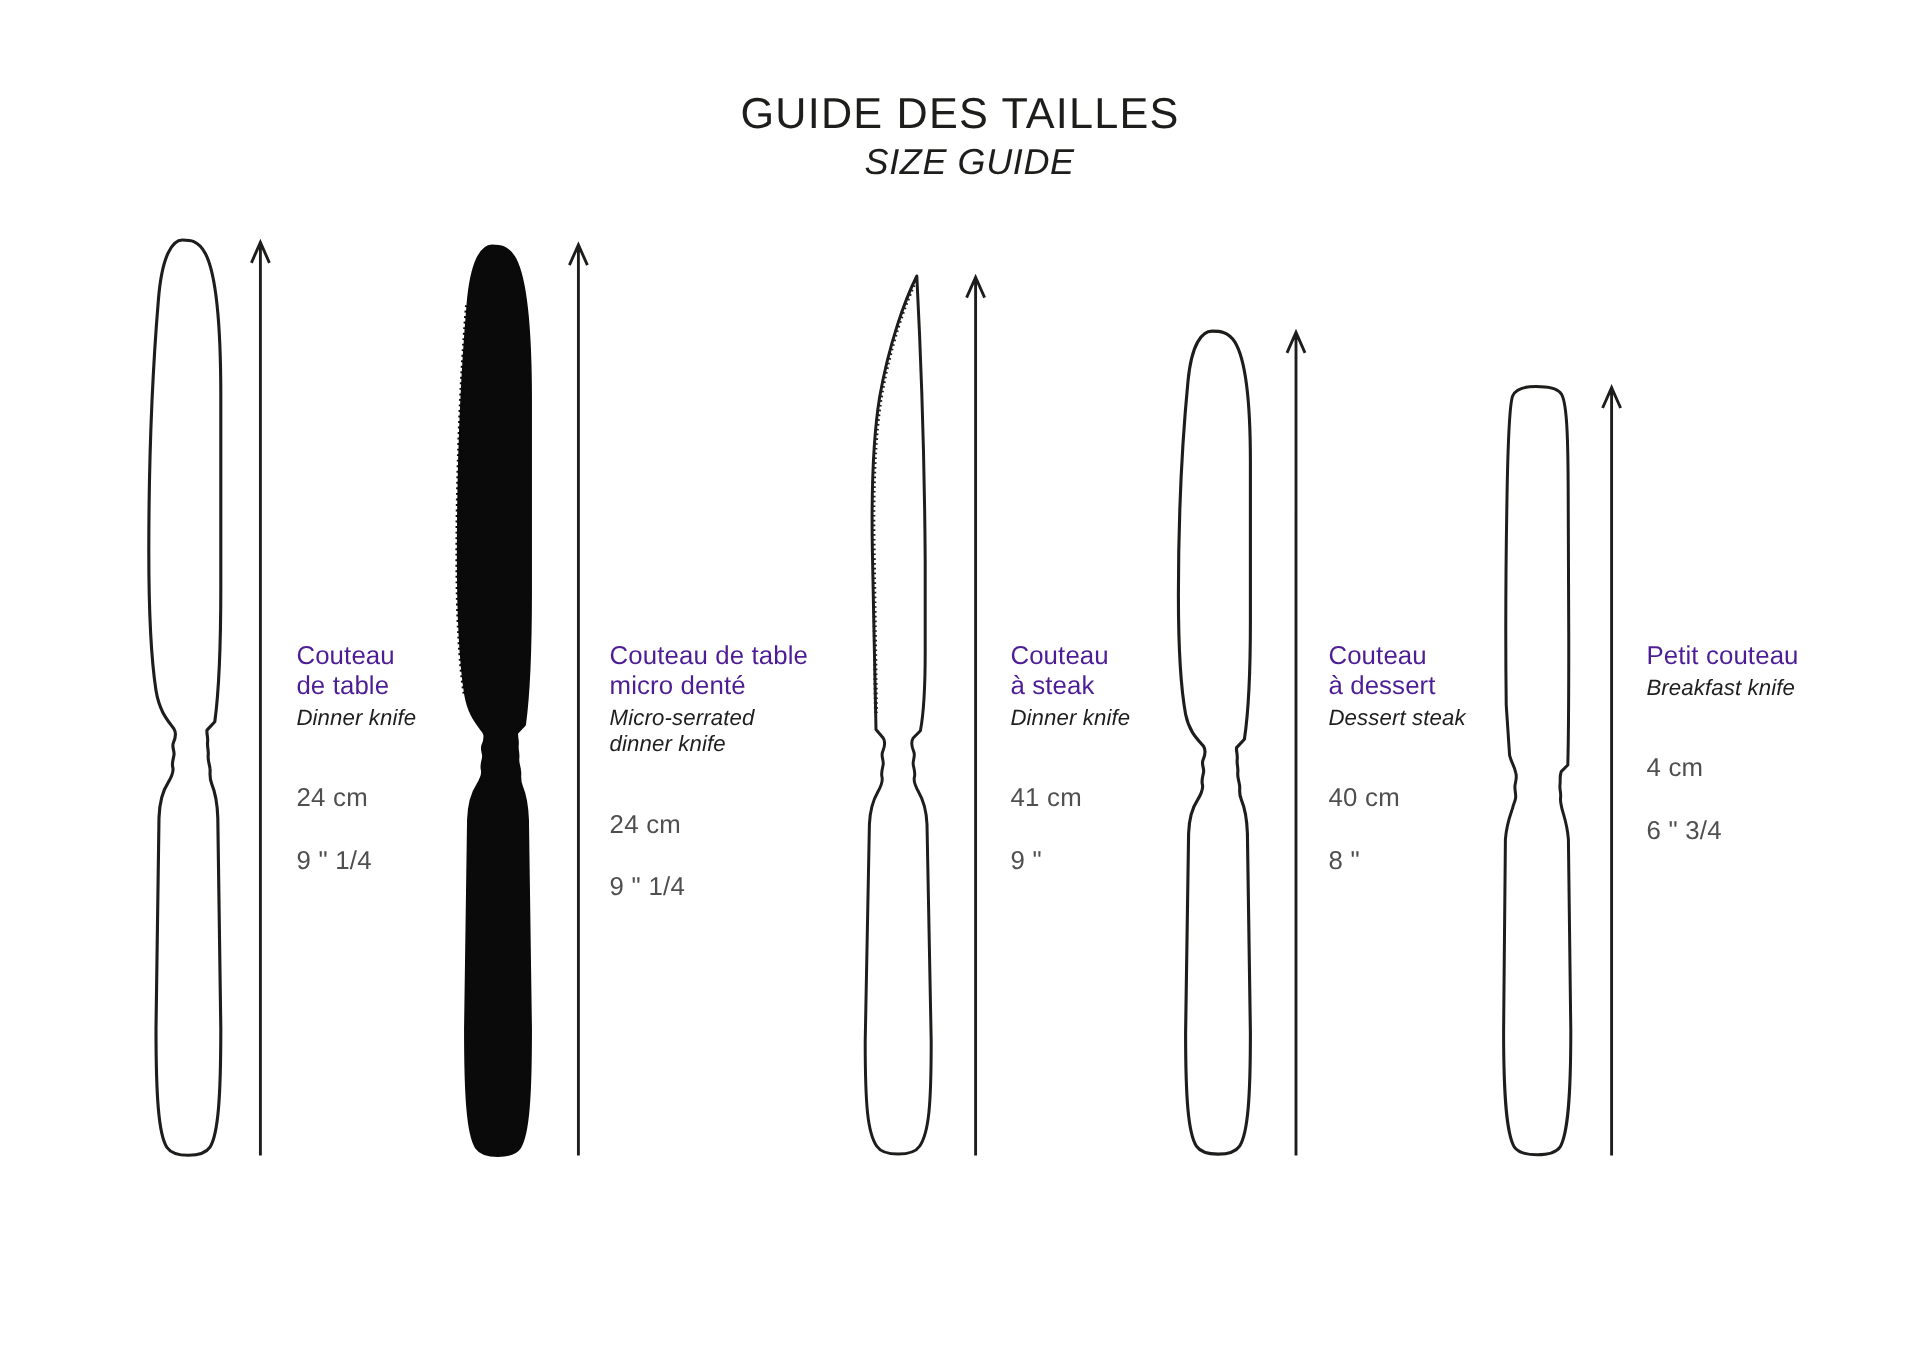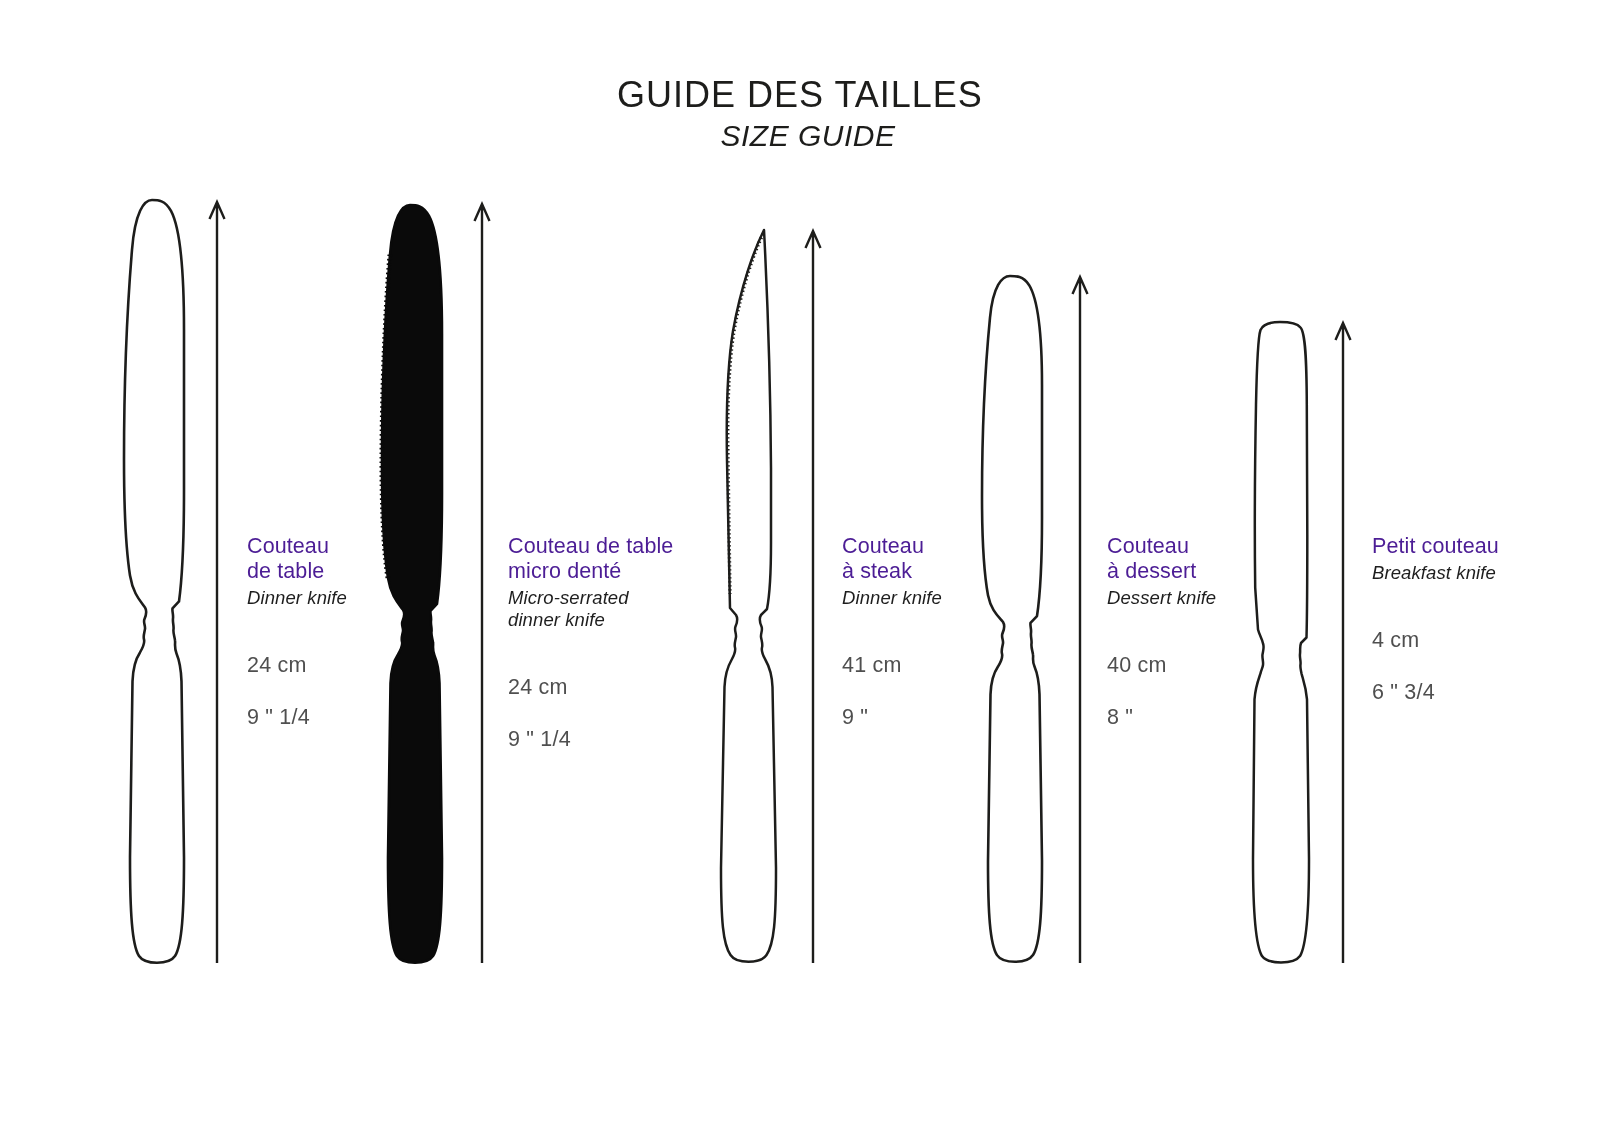--- a/index.html
+++ b/index.html
@@ -193,21 +193,21 @@
              L 64 112
              C 64 54 59 24 51 11
              C 45 2 38 2 32 2 Z" fill="none" stroke="#1d1d1b" stroke-width="2.6" stroke-linejoin="round" vector-effect="non-scaling-stroke"></path>
   </svg>
   <svg class="arrow" style="left:1070px;top:274px;" width="20" height="691" viewBox="0 0 20 691">
     <path d="M 10 4 L 10 689 M 2.5 20 L 10 3 L 17.5 20" fill="none" stroke="#1d1d1b" stroke-width="2.4" stroke-linejoin="miter"></path>
   </svg>
   <div class="label" style="left:1107px;">
     <div class="name-fr">Couteau
 à dessert</div>
-    <div class="name-en">Dessert knife</div>
+    <div class="name-en">Dessert steak</div>
     <div class="measure">
       <span>40 cm</span><br>
       <span>8 "</span>
     </div>
   </div>
 
   <svg class="knife" style="left:1250px;top:320px;" width="62" height="645" viewBox="0 0 62 646" preserveAspectRatio="none">
     <path d="M 30 2
              C 21 2 13 4 10.5 10
              C 8 17 6.8 45 6 85

